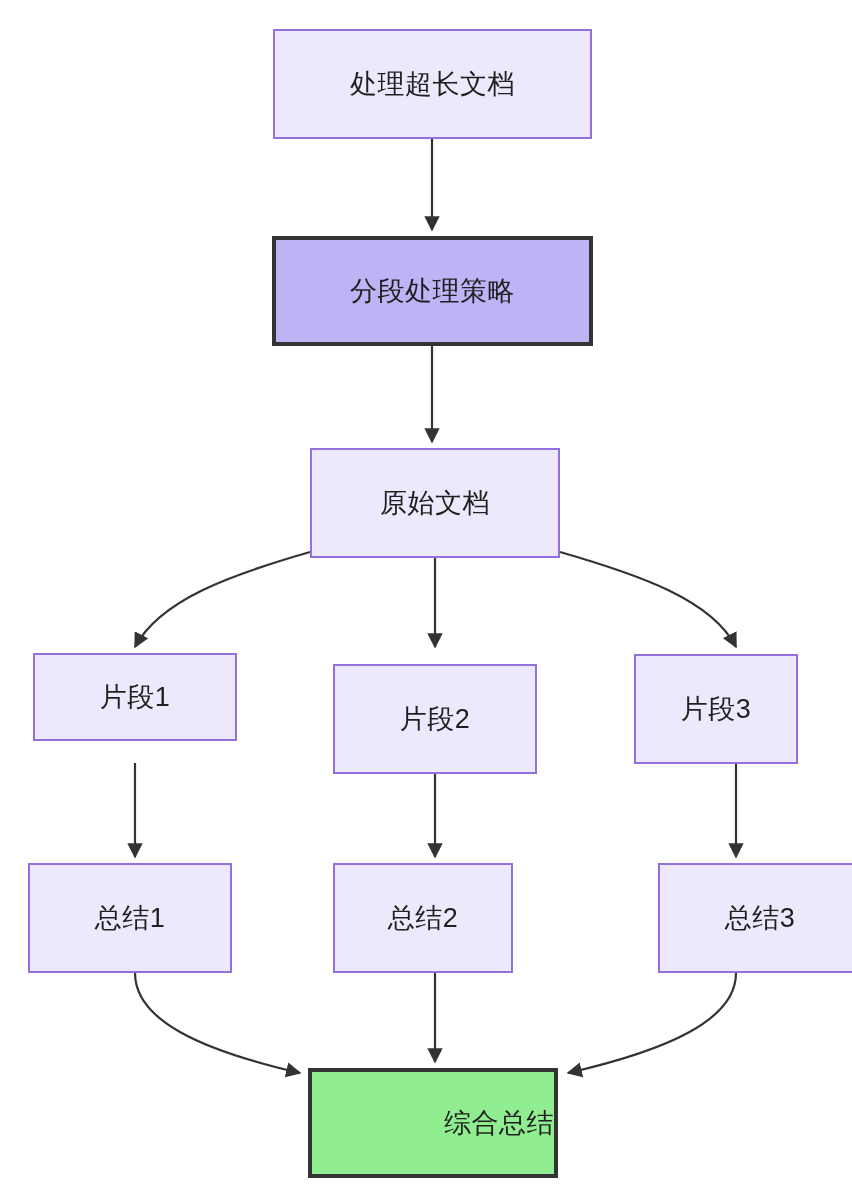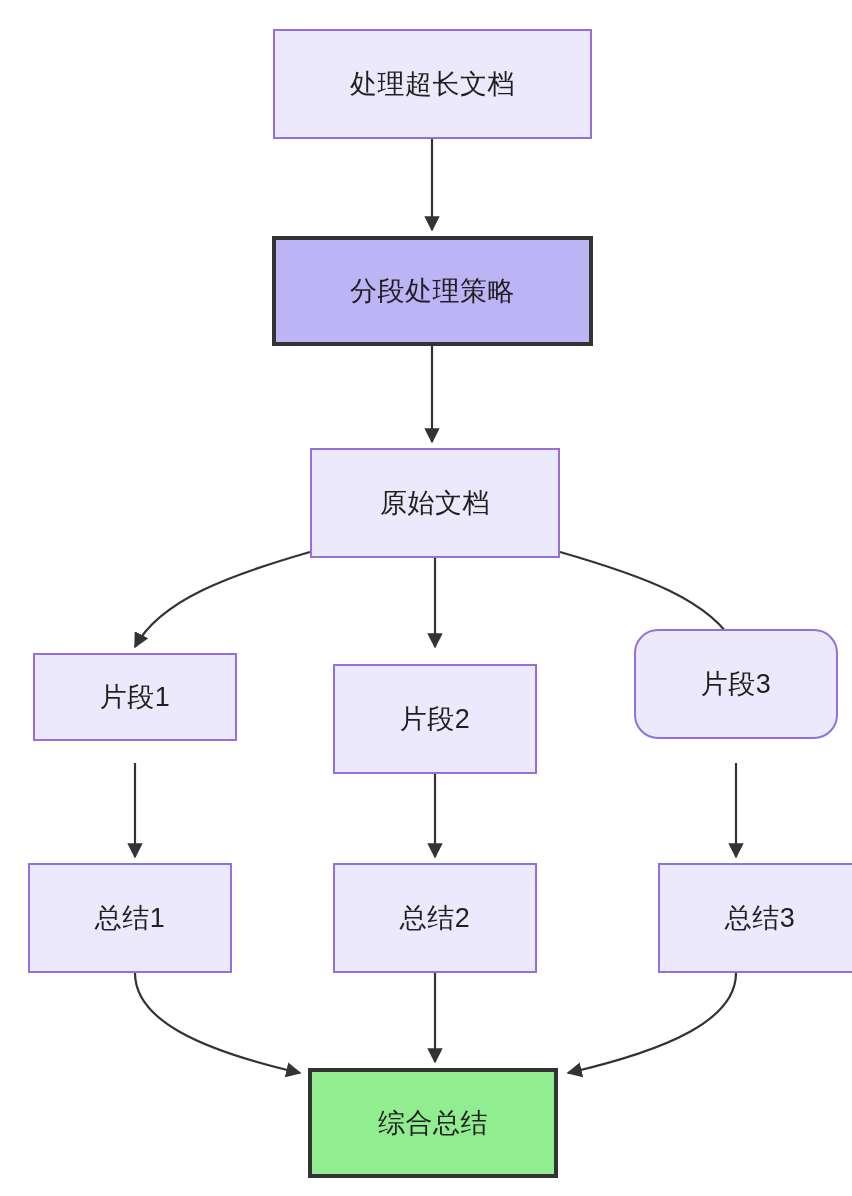--- a/index.html
+++ b/index.html
@@ -39,20 +39,21 @@
     background: #ece9fc;
     border: 2px solid #9370db;
   }
   .node.highlight {
     background: #bcb4f5;
     border: 4px solid #333333;
   }
   .node.result {
     background: #90ee90;
     border: 4px solid #333333;
+    justify-content: flex-end;
   }
   .node-label {
     display: block;
     white-space: nowrap;
   }
 </style>
 </head>
 <body>
 
 <div id="canvas">
@@ -92,29 +93,29 @@
   </div>
 
   <div class="node plain" style="left:33px; top:653px; width:204px; height:88px;">
     <span class="node-label">片段1</span>
   </div>
 
   <div class="node plain" style="left:333px; top:653px; width:204px; height:110px;margin-top:11px;">
     <span class="node-label">片段2</span>
   </div>
 
-  <div class="node plain" style="left:634px; top:629px; width:204px; height:110px;border-radius:24px;">
+  <div class="node plain" style="left:634px; top:654px; width:164px; height:110px;">
     <span class="node-label">片段3</span>
   </div>
 
   <div class="node plain" style="left:28px; top:863px; width:204px; height:110px;">
     <span class="node-label">总结1</span>
   </div>
 
-  <div class="node plain" style="left:333px; top:863px; width:204px; height:110px;">
+  <div class="node plain" style="left:333px; top:863px; width:180px; height:110px;">
     <span class="node-label">总结2</span>
   </div>
 
   <div class="node plain" style="left:634px; top:863px; width:204px; height:110px;margin-left:24px;">
     <span class="node-label">总结3</span>
   </div>
 
   <div class="node result" style="left:308px; top:1068px; width:250px; height:110px;">
     <span class="node-label">综合总结</span>
   </div>

